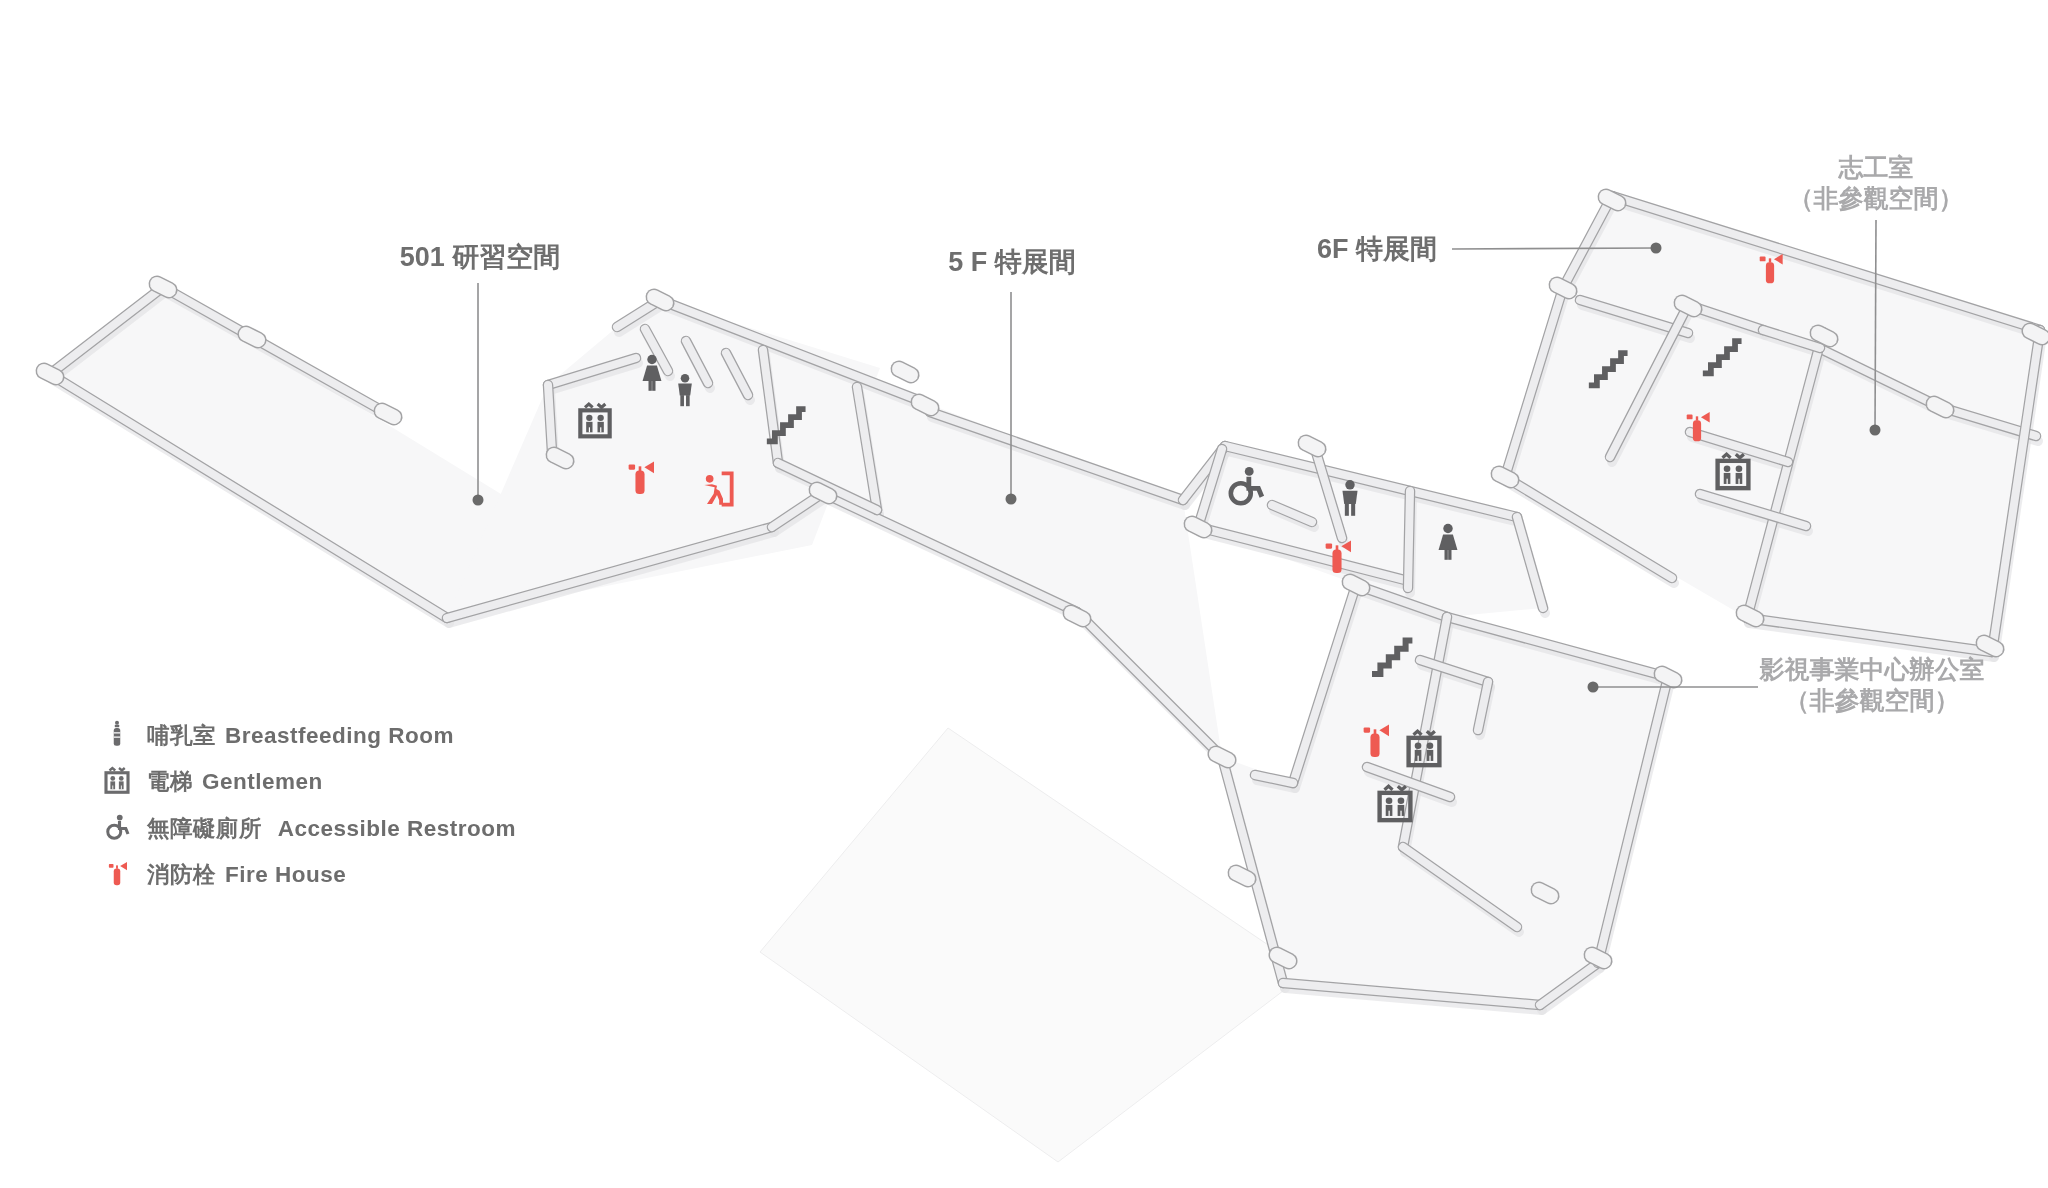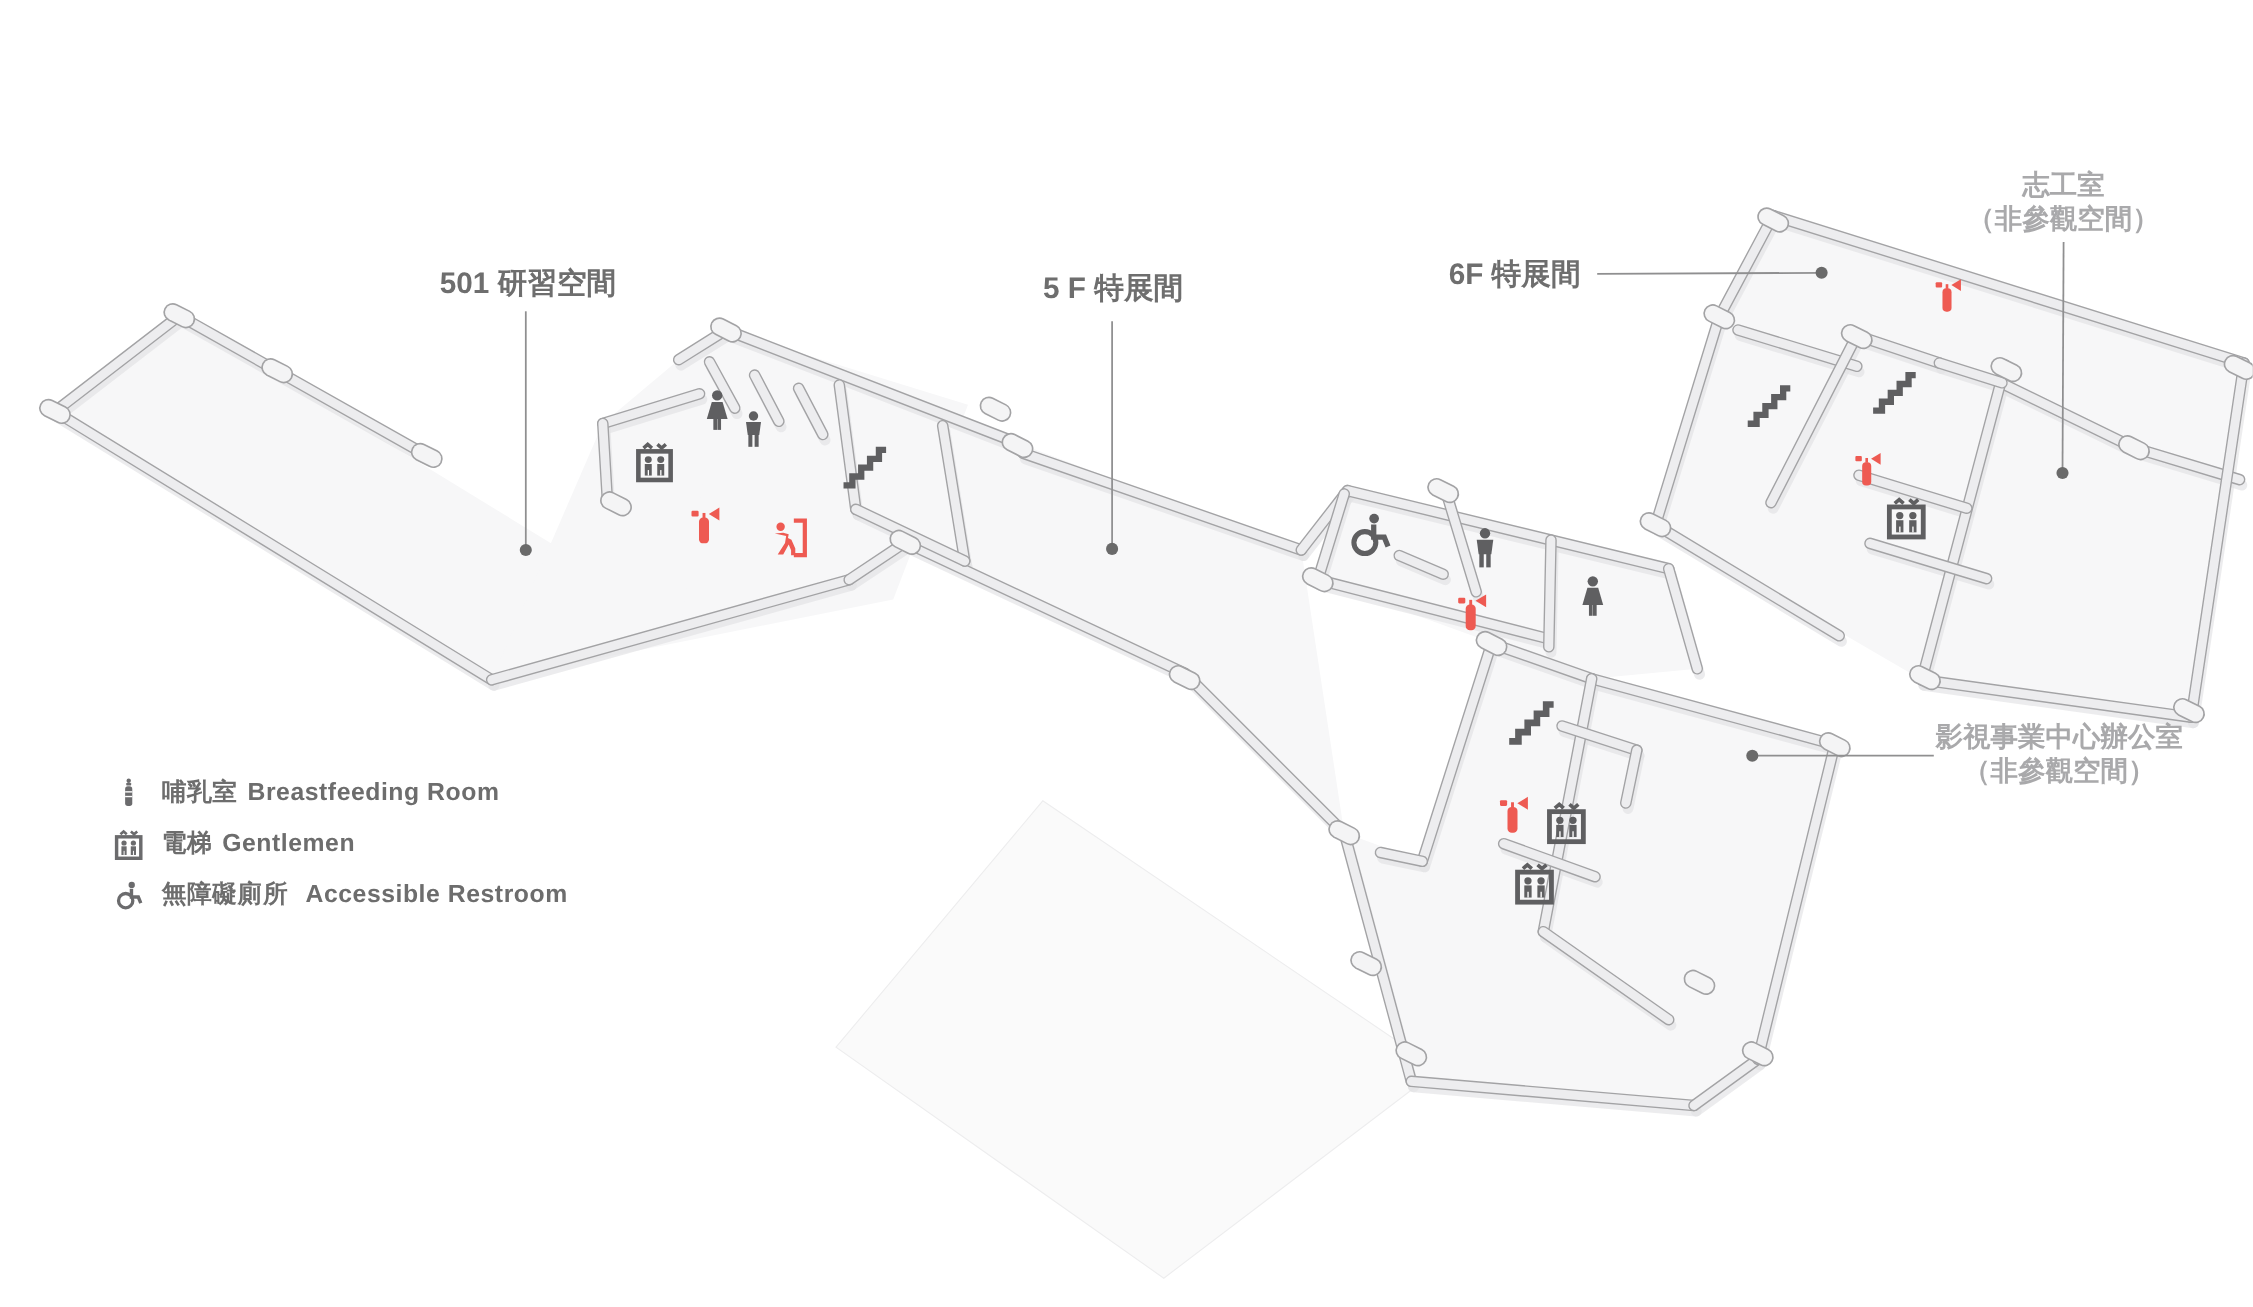--- a/index.html
+++ b/index.html
@@ -2,21 +2,21 @@
 <html><head>
 <meta charset="utf-8">
 <style>
   html,body{margin:0;padding:0;background:#ffffff;}
   body{width:2048px;height:1188px;overflow:hidden;
        font-family:"Liberation Sans","DejaVu Sans",sans-serif;}
   .stage{position:relative;width:2048px;height:1188px;background:#ffffff;}
   .stage svg.plan{position:absolute;left:0;top:0;}
   
   .legend{position:absolute;left:100px;top:704px;display:flex;flex-direction:column;}
-  .legend-row{display:flex;align-items:flex-start;height:46.5px;}
+  .legend-row{display:flex;align-items:flex-end;height:46.5px;}
   .legend-icon{width:34px;height:34px;flex:0 0 34px;display:flex;
                align-items:center;justify-content:center;}
   .legend-icon svg{width:30px;height:30px;display:block;}
   .legend-text{margin-left:13px;font-size:22.5px;font-weight:bold;
                color:#6d6d6d;letter-spacing:0.5px;white-space:nowrap;}
   .legend-text .zh{margin-right:9px;}
   
   text.map-label{font-family:"Liberation Sans","DejaVu Sans",sans-serif;
                  font-weight:bold;}
   text.map-label.dark{fill:#6e6e6e;font-size:27px;}
@@ -385,15 +385,23 @@
 
       <div class="legend-row">
         <span class="legend-icon">
           <svg viewBox="0 0 24 24" style="color: rgb(107, 107, 109);">
             <use href="#sym-accessible"></use>
           </svg>
         </span>
         <span class="legend-text"><span class="zh">無障礙廁所</span><span class="en"> Accessible Restroom</span></span>
       </div>
 
+      <div class="legend-row">
+        <span class="legend-icon">
+          <svg viewBox="0 0 24 24" style="color: rgb(238, 90, 82);">
+            <use href="#sym-fire-extinguisher"></use>
+          </svg>
+        </span>
+        <span class="legend-text"><span class="zh">消防栓</span><span class="en">Fire House</span></span>
+      </div>
 
     </div>
 </div>
 
 </body></html>

